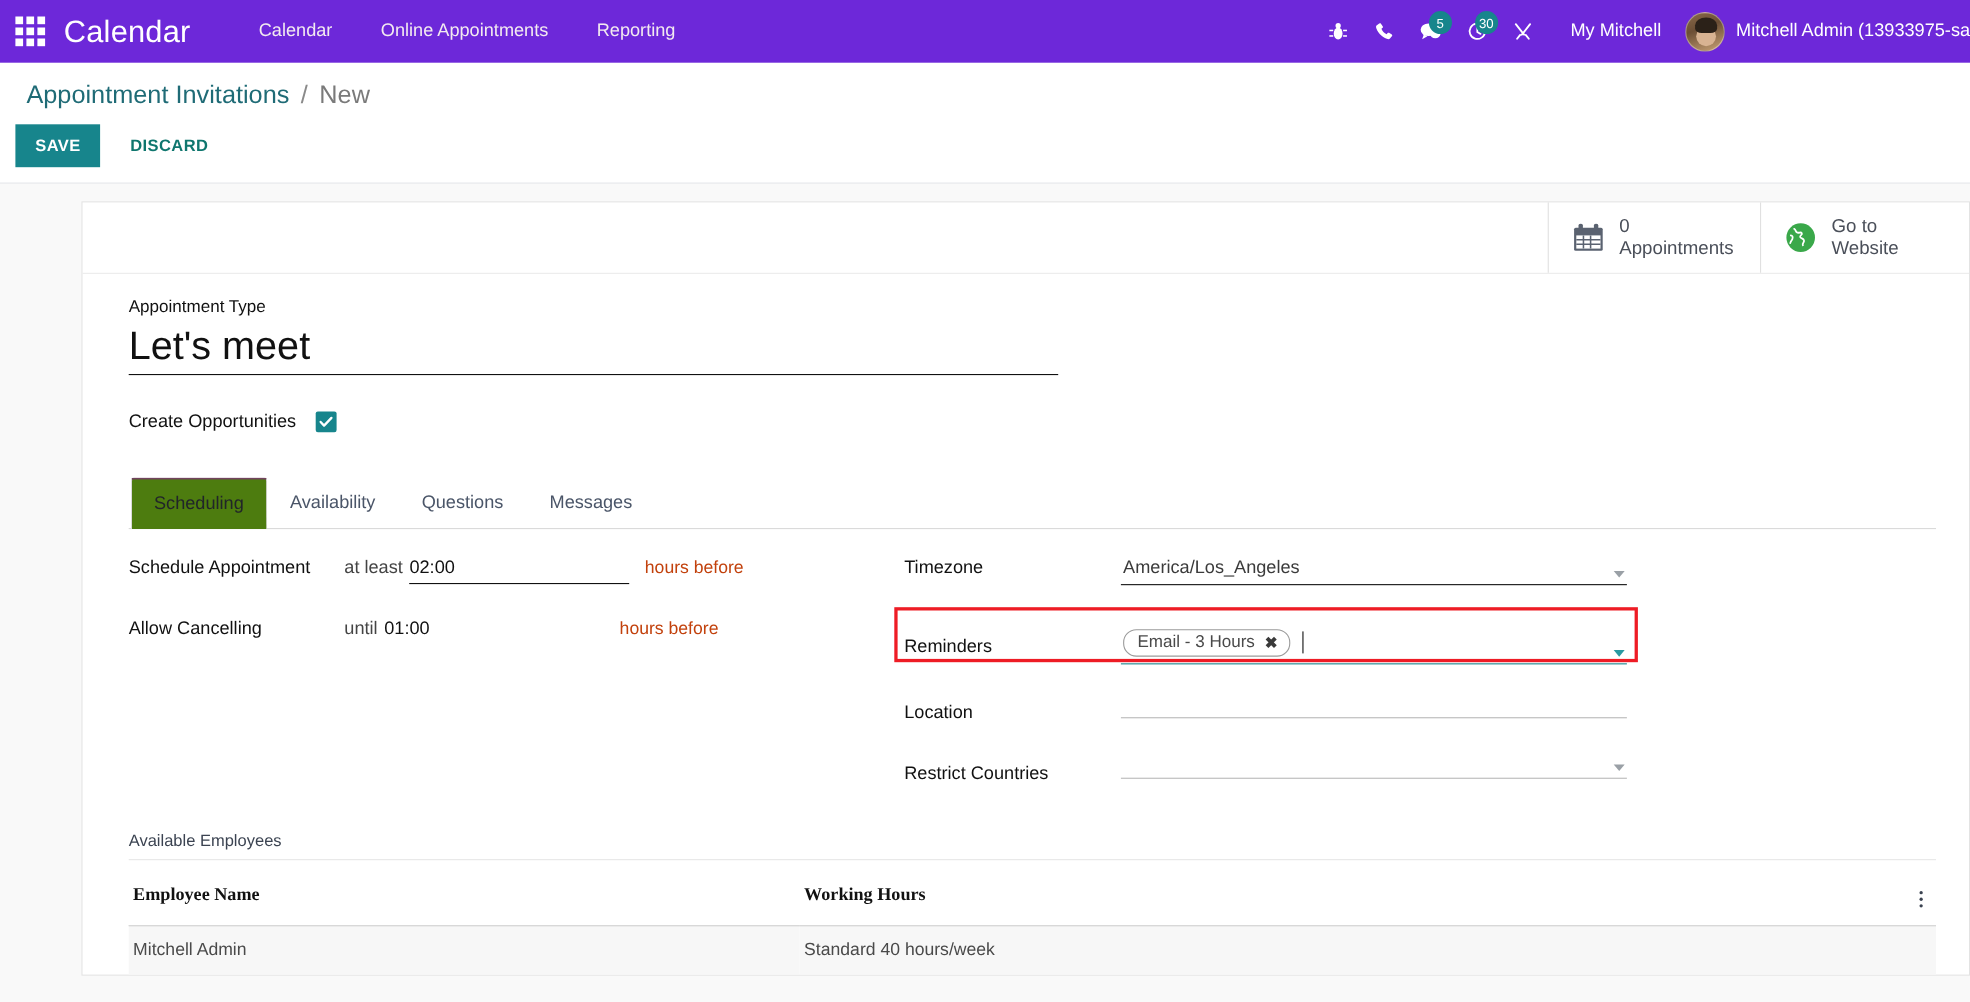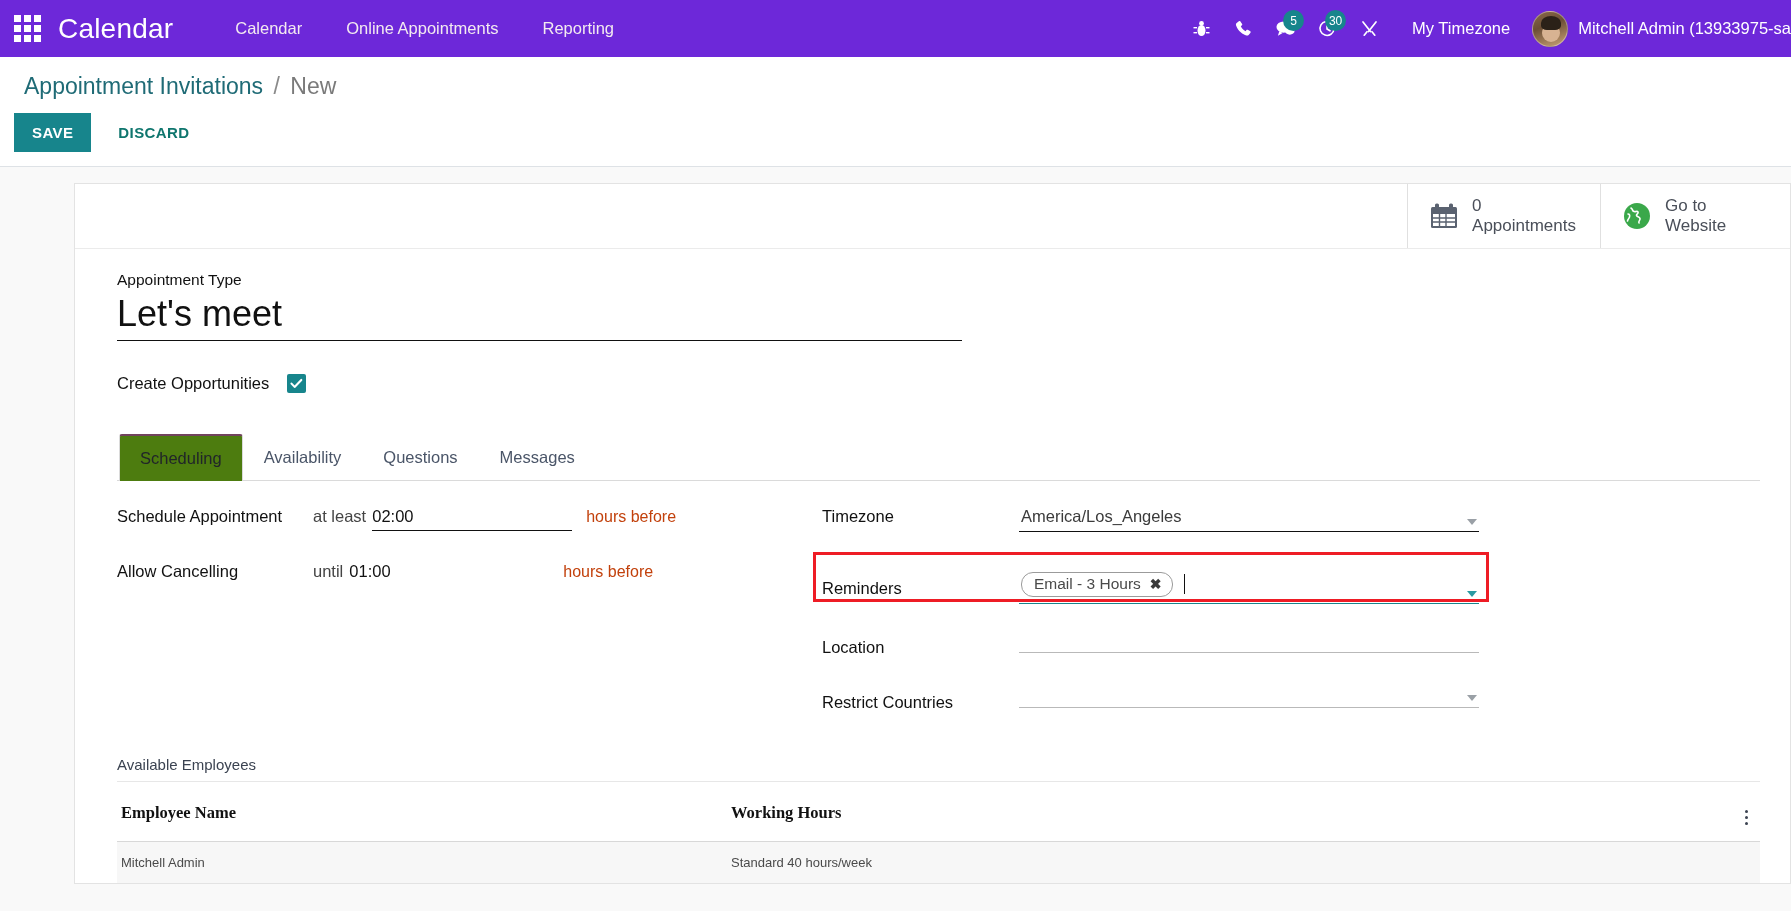--- a/index.html
+++ b/index.html
@@ -377,21 +377,21 @@
     text-align: left;
     font-size: 16.5px;
     color: #111;
     font-weight: bold;
     padding: 14px 8px 14px 4px;
     border-bottom: 1px solid #d8d8d8;
     font-family: Liberation Serif, serif;
   }
   table.emp th.opt { width: 40px; text-align: right; padding-right: 8px; }
   table.emp td {
-    font-size: 13px;
+    font-size: 16px;
     color: #4a4a4a;
     padding: 13px 8px 13px 4px;
     background: #f7f7f7;
   }
   .dots-v {
     display: inline-flex;
     flex-direction: column;
     gap: 3px;
     cursor: pointer;
     padding: 2px 4px;
@@ -451,21 +451,21 @@
         <path d="M9 4.6V9l3 1.8" stroke-linecap="round"></path>
       </svg>
       <span class="badge">30</span>
     </div>
     <div class="sys-icon">
       <svg width="17" height="17" viewBox="0 0 17 17" fill="none" stroke="#fff" stroke-width="1.7" stroke-linecap="round">
         <path d="M2 2l7.5 9.5M15 2L7.5 11.5"></path>
         <path d="M3.2 15.2 6 11.7M13.8 15.2 11 11.7"></path>
       </svg>
     </div>
-    <div class="company-name">My Timezone</div>
+    <div class="company-name">My Mitchell</div>
     <div class="user-area">
       <div class="avatar"></div>
       <div class="user-name">Mitchell Admin (13933975-sa</div>
     </div>
   </div>
 </div>
 
 <div class="control-panel">
   <div class="breadcrumb">
     <span class="crumb-link">Appointment Invitations</span>

